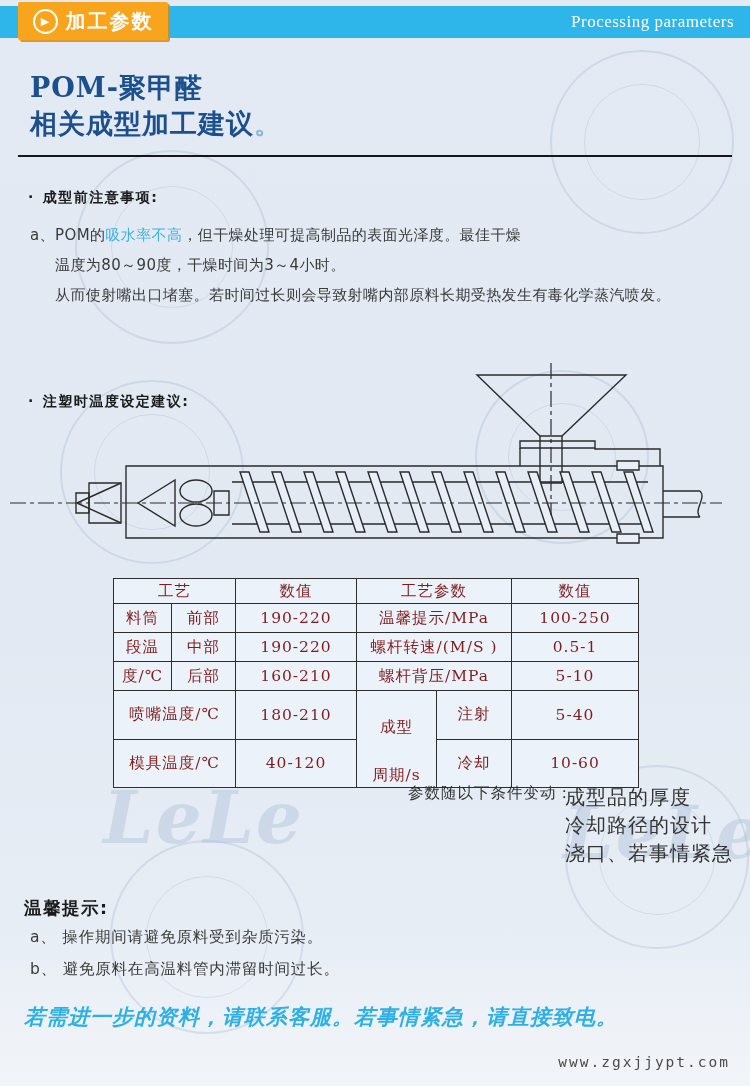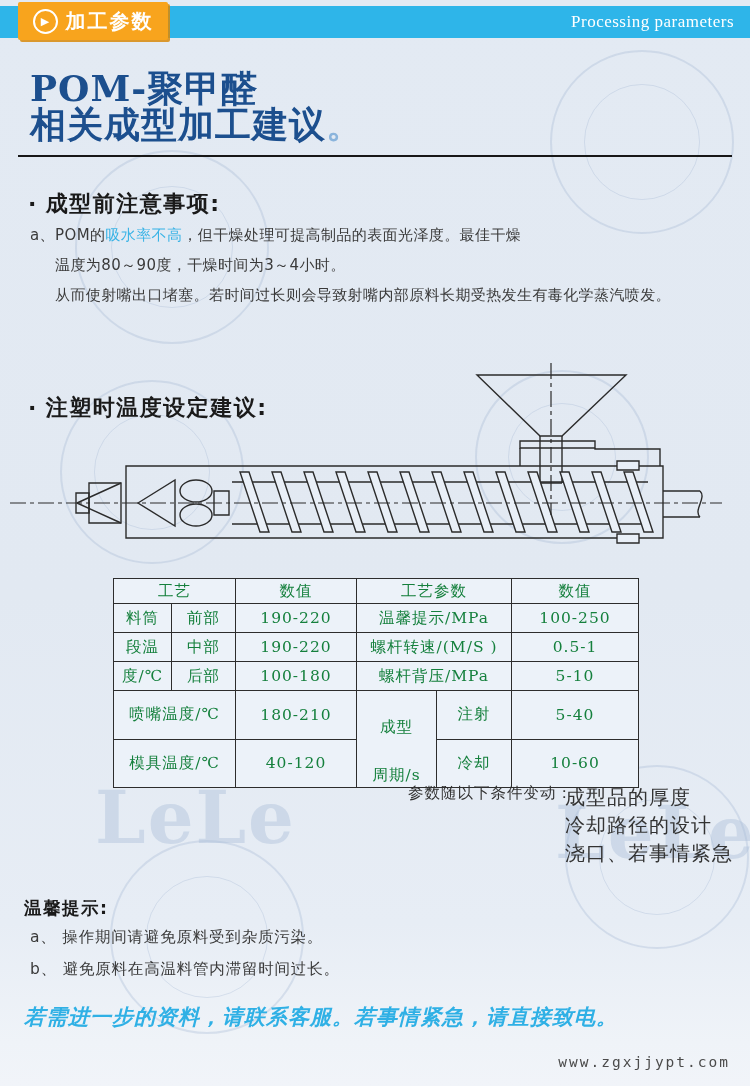--- a/index.html
+++ b/index.html
@@ -5,47 +5,47 @@
   html,body{margin:0;padding:0;}
   .page{
     position:relative; width:750px; height:1086px; overflow:hidden;
     font-family:"DejaVu Sans","Liberation Sans",sans-serif;
     background:linear-gradient(180deg,#e3eaf3 0%,#e2e9f2 55%,#e7edf5 85%,#eff3f8 96%,#f1f4f9 100%);
   }
   
   .wm{position:absolute; pointer-events:none;}
   .wm-circle{border:2px solid rgba(150,172,205,.28); border-radius:50%;}
   .wm-circle i{position:absolute; inset:18%; border:1.5px solid rgba(150,172,205,.28); border-radius:50%; display:block;}
-  .wm-lele{font-family:"DejaVu Serif",serif; font-weight:bold;
-    font-size:72px; color:rgba(168,188,214,.4); letter-spacing:2px;}
+  .wm-lele{font-family:"DejaVu Serif",serif; font-style:italic; font-weight:bold;
+    font-size:72px; color:rgba(168,188,214,.4); letter-spacing:2px;margin-left:8px;}
   
   .topbar{position:absolute; left:0; top:6px; width:750px; height:32px; background:#2eb5e9;}
   .badge{position:absolute; left:18px; top:2px; width:150px; height:38px; background:#f8a41d;
     box-shadow:2px 2px 0 rgba(216,138,10,.85); border-radius:2px;
     display:flex; align-items:center; justify-content:center; gap:8px;}
   .play-circle{width:21px; height:21px; border:2px solid #fff; border-radius:50%;
     display:flex; align-items:center; justify-content:center; color:#fff; font-size:11px; line-height:1;}
   .badge-label{color:#fff; font-size:20px; font-weight:bold; letter-spacing:2px;}
   .topbar-sub{position:absolute; right:16px; top:12px; color:#fff; font-size:17px;
     font-family:"Liberation Serif",serif; letter-spacing:.5px;}
   
   .title{position:absolute; left:30px; top:70px; font-family:"DejaVu Serif","Liberation Serif",serif;
-    font-weight:bold; color:#1c4f8e; font-size:36px; line-height:36px; letter-spacing:1px;}
+    font-weight:bold; color:#1c4f8e; font-size:27px; line-height:36px; letter-spacing:1px;}
   .title .period{color:#8ab4dc;}
   .divider{position:absolute; left:18px; top:155px; width:714px; height:2px; background:#171717;}
   
-  .sec-heading{position:absolute; font-size:22px; font-weight:bold; color:#1a1a1a; letter-spacing:1.5px;}
+  .sec-heading{position:absolute; font-size:14px; font-weight:bold; color:#1a1a1a; letter-spacing:1.5px;}
   .sec-heading .bullet{margin-right:8px; font-weight:bold;}
   .item{position:absolute; left:30px; width:712px; font-size:15px; color:#3a3a3a;
     line-height:30px; letter-spacing:.4px; white-space:nowrap;}
   .item .ln2{padding-left:25px;}
   .hl{color:#39b3e6;text-align:right;}
   
   .ptable{position:absolute; left:113px; top:578px; border-collapse:collapse;
-    font-family:"DejaVu Serif","Liberation Serif",serif; font-size:15.5px; color:#15803d;}
+    font-family:"DejaVu Serif","Liberation Serif",serif; font-size:15.5px; color:#7f1d1d;}
   .ptable td{border:1.6px solid #2d2d2d; background:#ecf2f9; text-align:center;
     padding:0 2px; height:28px; letter-spacing:1px;}
   .ptable tr.hd td{height:24px;}
   .cycle-cell div{line-height:24px;margin-top:24px;}
   
   .cond-label{position:absolute; left:408px; top:783px; font-size:15.5px; color:#333; letter-spacing:1px;}
   .cond-items{position:absolute; left:565px; top:783px; font-size:20px; color:#333;
     letter-spacing:1px; line-height:28px;}
   
   .notes-title{position:absolute; left:24px; top:896px; font-size:17.5px; font-weight:bold;
@@ -195,21 +195,21 @@
     <tr>
       <td>段温</td>
       <td>中部</td>
       <td>190-220</td>
       <td colspan="2">螺杆转速/(M/S )</td>
       <td>0.5-1</td>
     </tr>
     <tr>
       <td>度/℃</td>
       <td>后部</td>
-      <td>100-180</td>
+      <td>160-210</td>
       <td colspan="2">螺杆背压/MPa</td>
       <td>5-10</td>
     </tr>
     <tr>
       <td colspan="2">喷嘴温度/℃</td>
       <td>180-210</td>
       <td rowspan="2" class="cycle-cell">
         <div>成型</div>
         <div>周期/s</div>
       </td>

